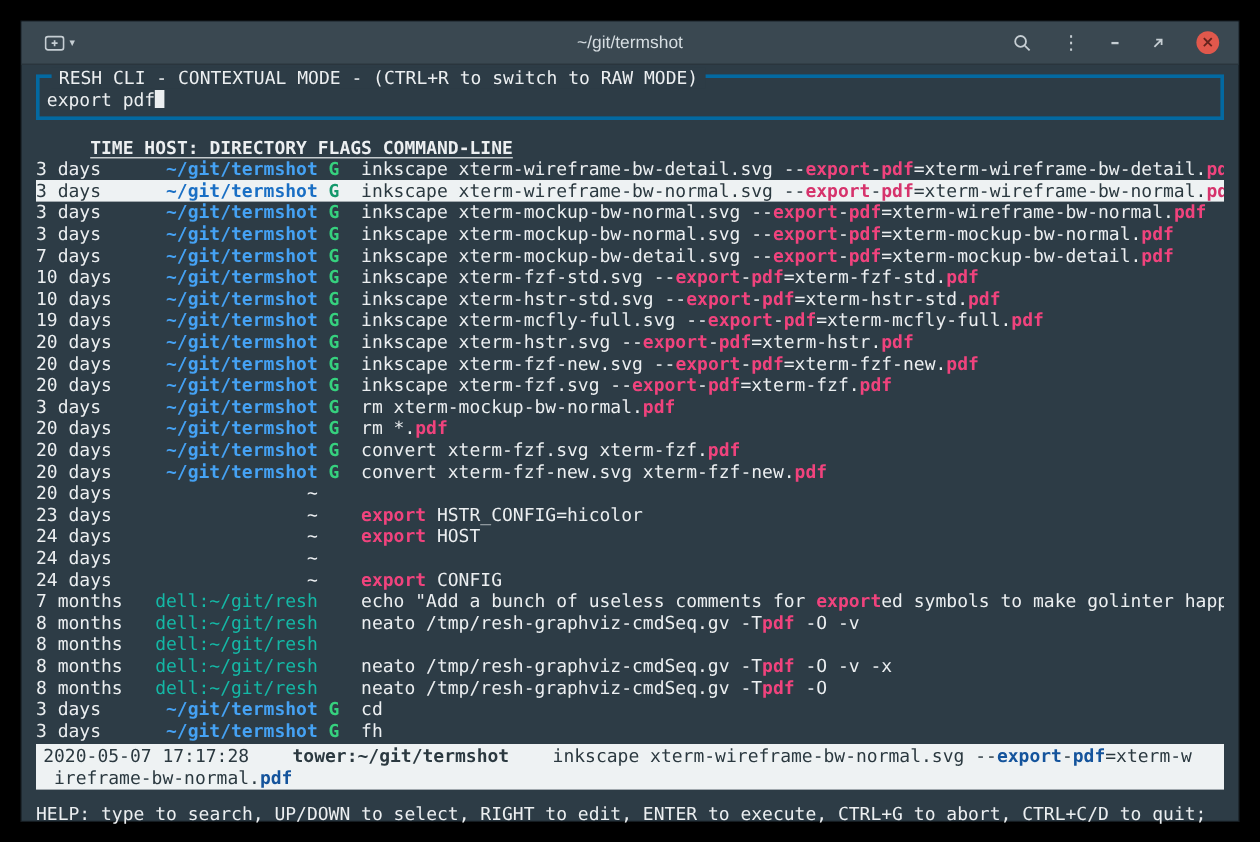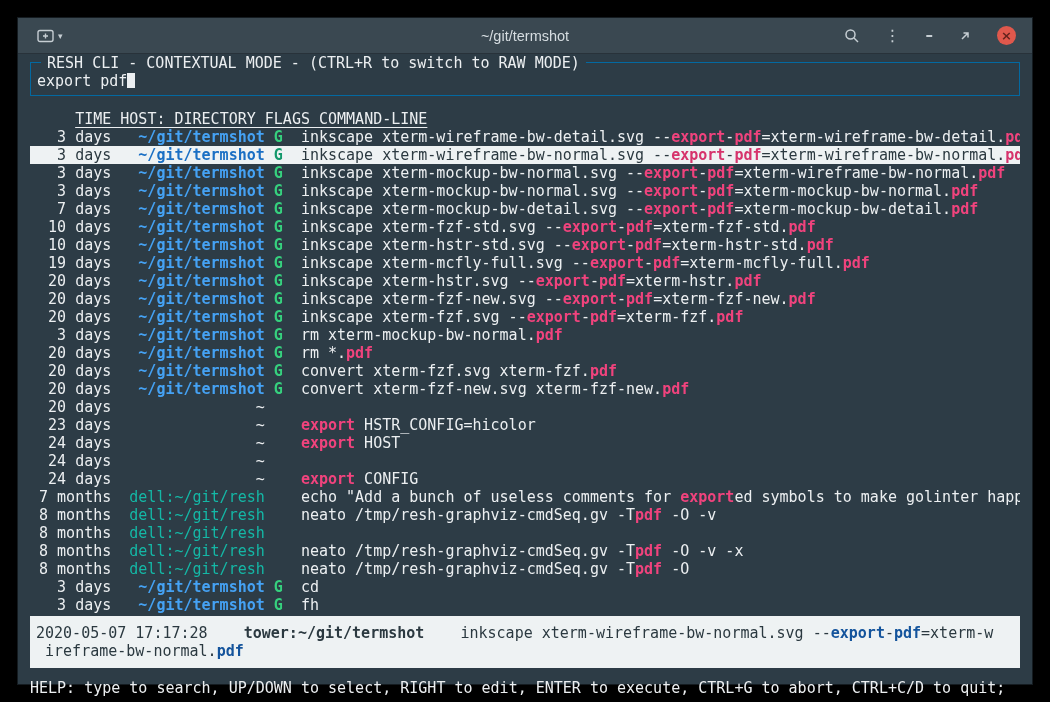--- a/index.html
+++ b/index.html
@@ -33,42 +33,42 @@
     pointer-events: none;
   }
   .tb-right { margin-left: auto; display: flex; align-items: center; gap: 25px; }
   .tb-btn { background: none; border: none; padding: 0; display: flex; align-items: center; justify-content: center; color: #c6ced3; font-family: "DejaVu Sans", sans-serif; }
   .glyph-menu { font-size: 16px; line-height: 1; }
   .glyph-min { font-size: 15px; font-weight: bold; line-height: 1; }
   .close-btn { width: 19px; height: 19px; border-radius: 50%; background: #e0584c; border: none; display: flex; align-items: center; justify-content: center; padding: 0; }
   .close-x { color: #64231d; font-size: 13px; font-weight: bold; line-height: 1; font-family: "DejaVu Sans", sans-serif; }
   
   .term { padding: 4px 12px 0; font-size: 15px; line-height: 18px; color: #eceff1; }
-  .search-box { position: relative; border: 1px solid #0369a1; margin-top: 4px; padding: 9px 6px 5px; }
+  .search-box { position: relative; border: 3px solid #0369a1; margin-top: 4px; padding: 9px 6px 5px; }
   .search-title { position: absolute; top: -9px; left: 10px; background: #2d3c46; padding: 0 6px; white-space: pre; }
   .query-line { white-space: pre; height: 18px; }
   .cursor { display: inline-block; width: 8px; height: 15px; background: #eceff1; vertical-align: -2px; }
-  .tbl-header { margin-top: 14px; white-space: pre; height: 18px; }
+  .tbl-header { margin-top: 14px; white-space: pre; height: 18px; font-weight: bold; }
   .hdr-text { text-decoration: underline; text-underline-offset: 3px; }
   .row { display: flex; white-space: pre; height: 18px; }
-  .c-time { flex: 0 0 9ch; text-align: right; overflow: hidden; }
+  .c-time { flex: 0 0 9ch; text-align: left; overflow: hidden; }
   .g1, .g2 { flex: 0 0 1ch; }
   .g3 { flex: 0 0 2ch; }
   .c-host { flex: 0 0 16ch; text-align: right; overflow: hidden; }
   .h-local { color: #45a2f4; font-weight: bold; }
   .h-remote { color: #14b8a6; }
   .h-home { color: #eceff1; }
   .c-flag { flex: 0 0 1ch; color: #36d17e; font-weight: bold; }
   .c-cmd { flex: 1 1 auto; overflow: hidden; }
   .match { color: #f0437d; font-weight: bold; }
   .row.selected { background: #eef2f3; color: #2b3940; }
   .row.selected .h-local { color: #1a6fc4; }
   .row.selected .c-flag { color: #13986b; }
   .row.selected .match { color: #d6336c; }
-  .status { background: #eef2f3; color: #2b3940; margin-top: 2px; padding: 8px 6px; }
+  .status { background: #eef2f3; color: #2b3940; margin-top: 2px; padding: 1px 6px; }
   .st-line { white-space: pre; height: 18px; line-height: 18px; overflow: hidden; }
   .st-host { font-weight: bold; }
   .st-match { font-weight: bold; color: #14549c; }
   .help { margin-top: 11px; white-space: pre; overflow: hidden; }
 </style>
 <title>~/git/termshot</title></head>
 <body>
 
 <div class="window">
 

